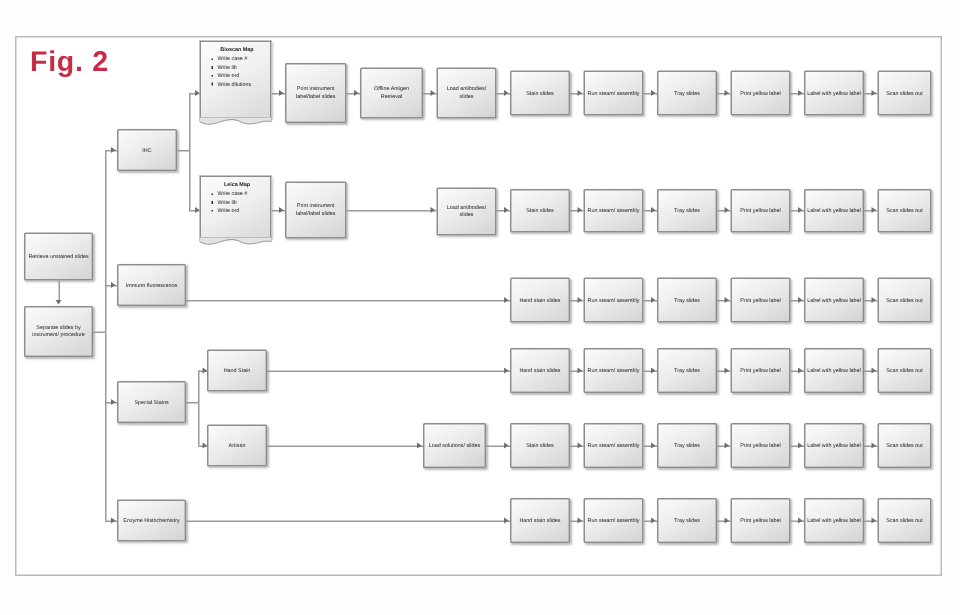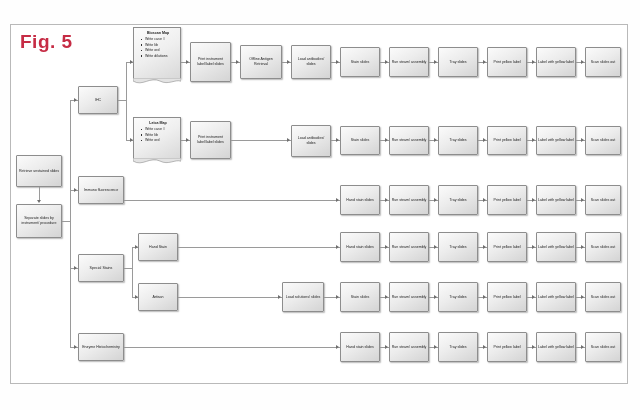--- a/index.html
+++ b/index.html
@@ -80,21 +80,21 @@
     border-bottom:none;
   }
 </style>
 </head>
 <body>
 
 <div id="root">
 
   <div id="figure-frame"></div>
 
-  <div id="fig-label">Fig. 5</div>
+  <div id="fig-label">Fig. 2</div>
 
   <div class="node" style="left:16px;top:155px;width:46px;height:32px;">
     <span>Retrieve unstained slides</span>
   </div>
 
   <div class="node" style="left:16px;top:204px;width:46px;height:34px;">
     <span>Separate slides by instrument/ procedure</span>
   </div>
 
   <div class="v-line" style="left:39px;top:187px;height:13px;"></div>

